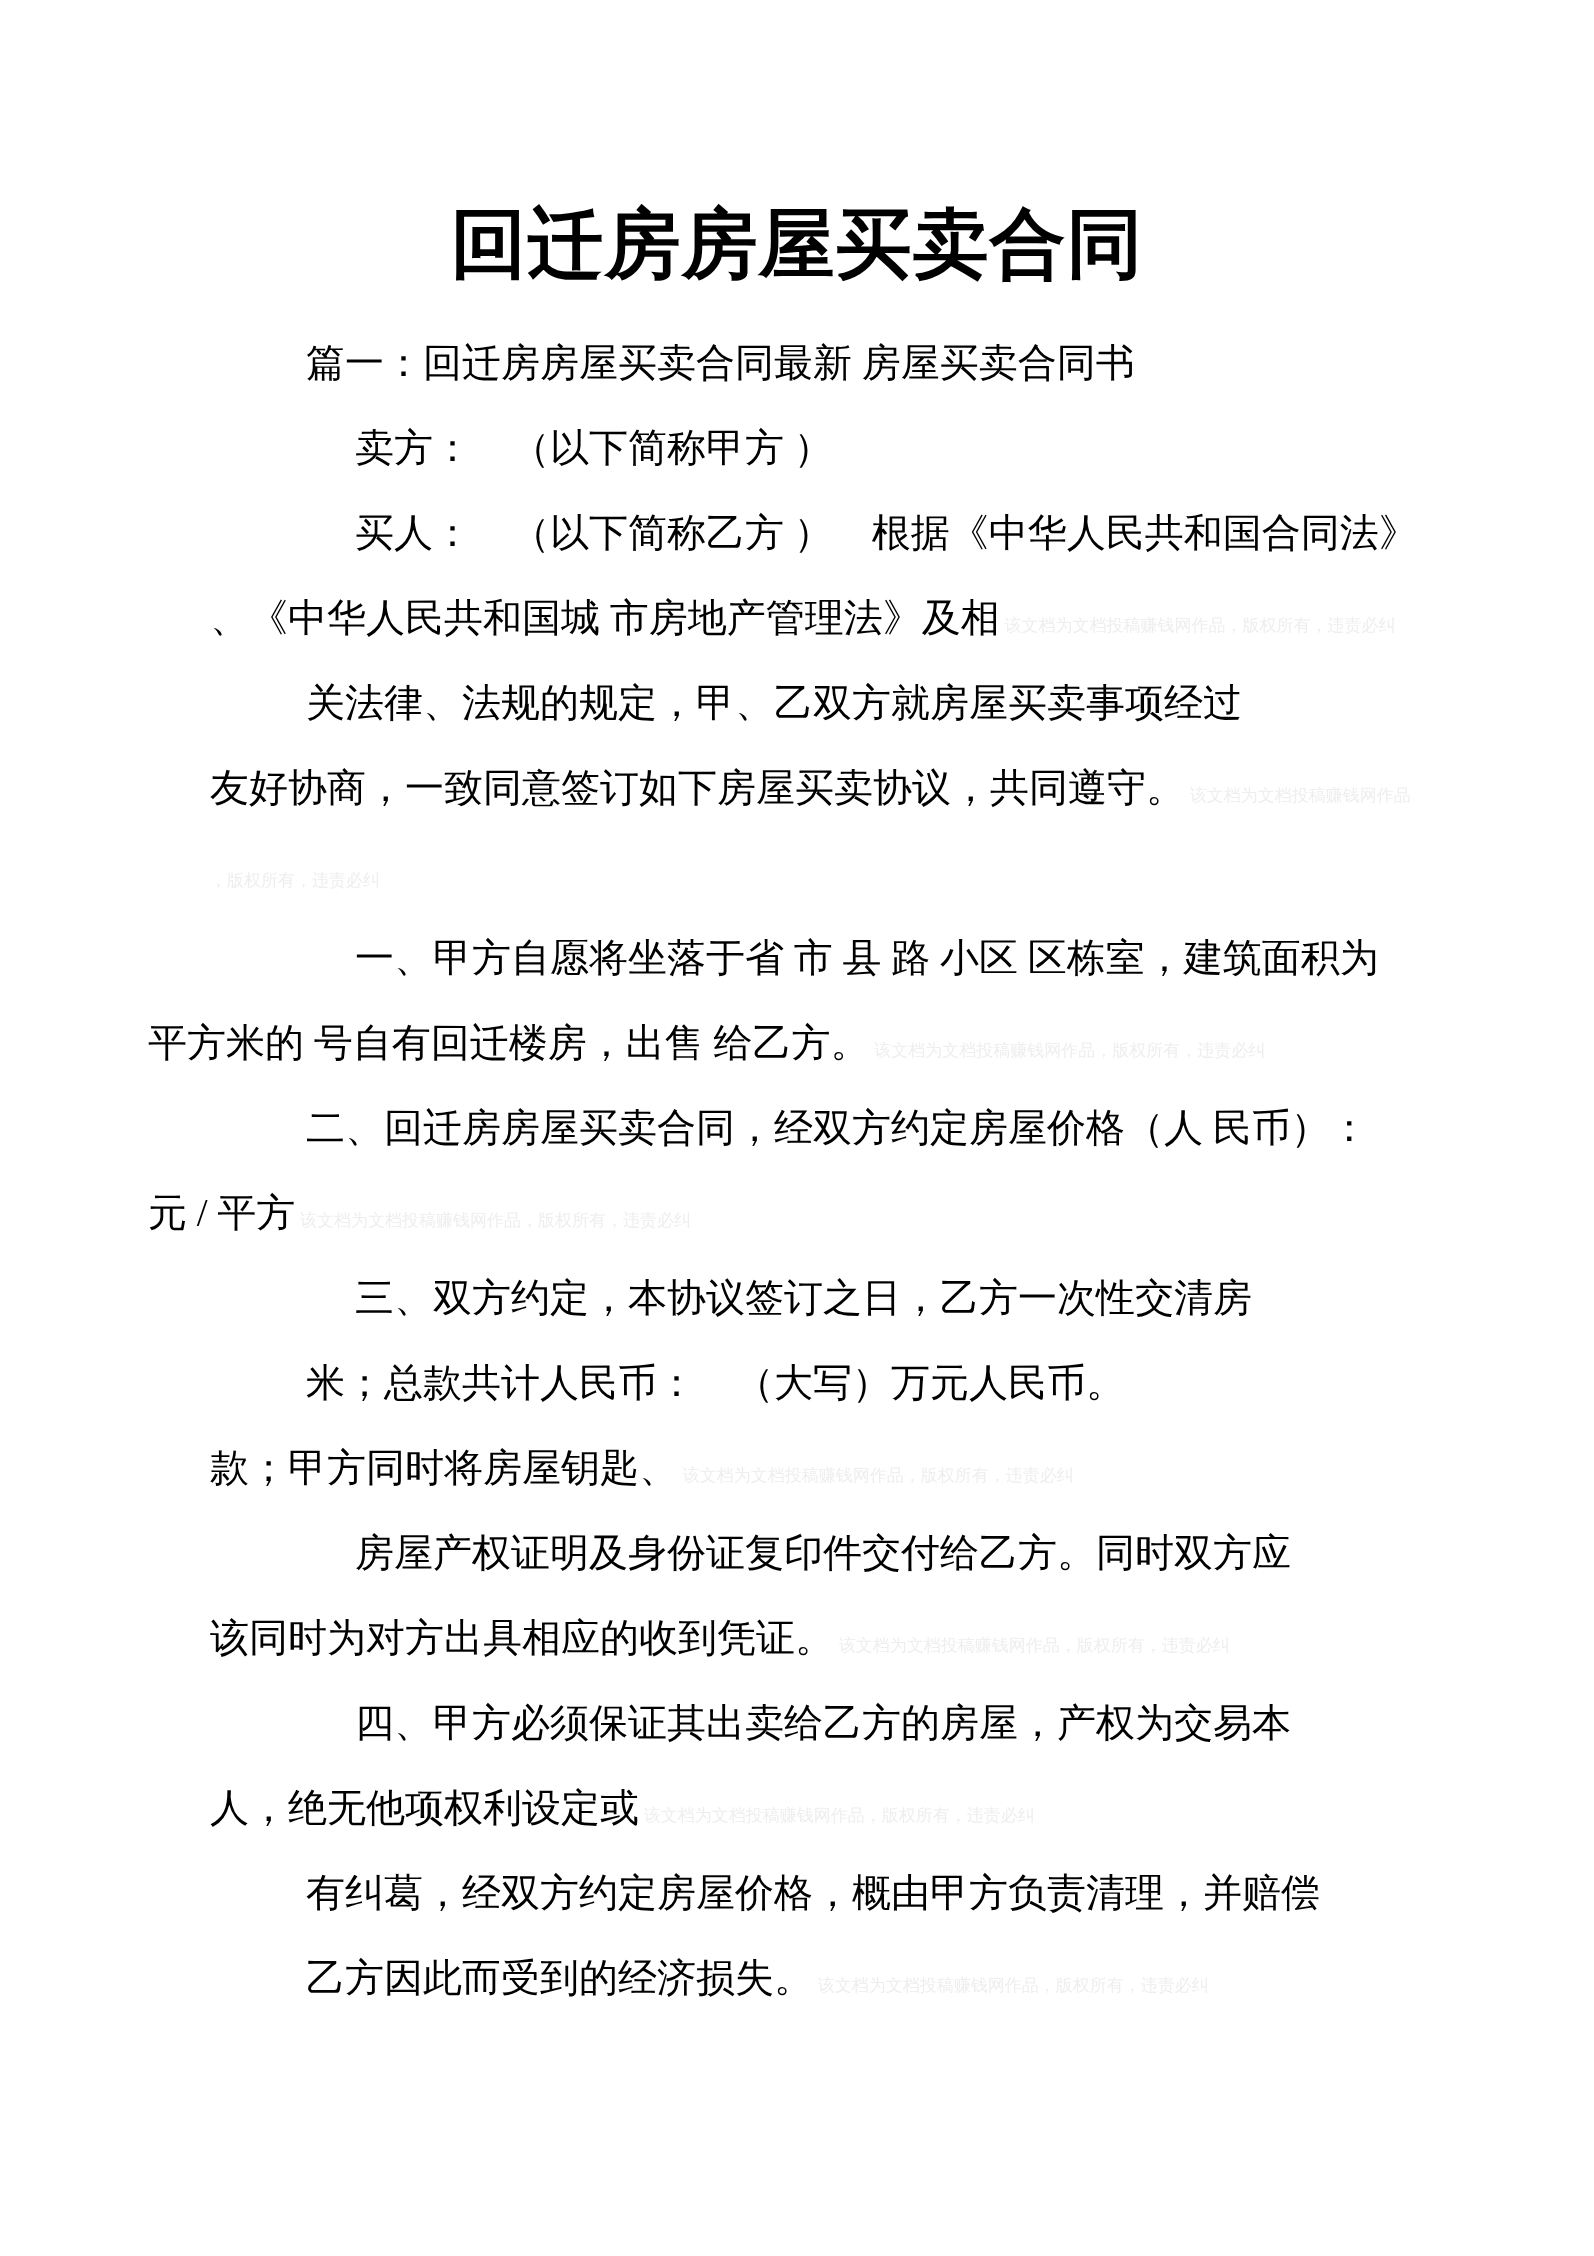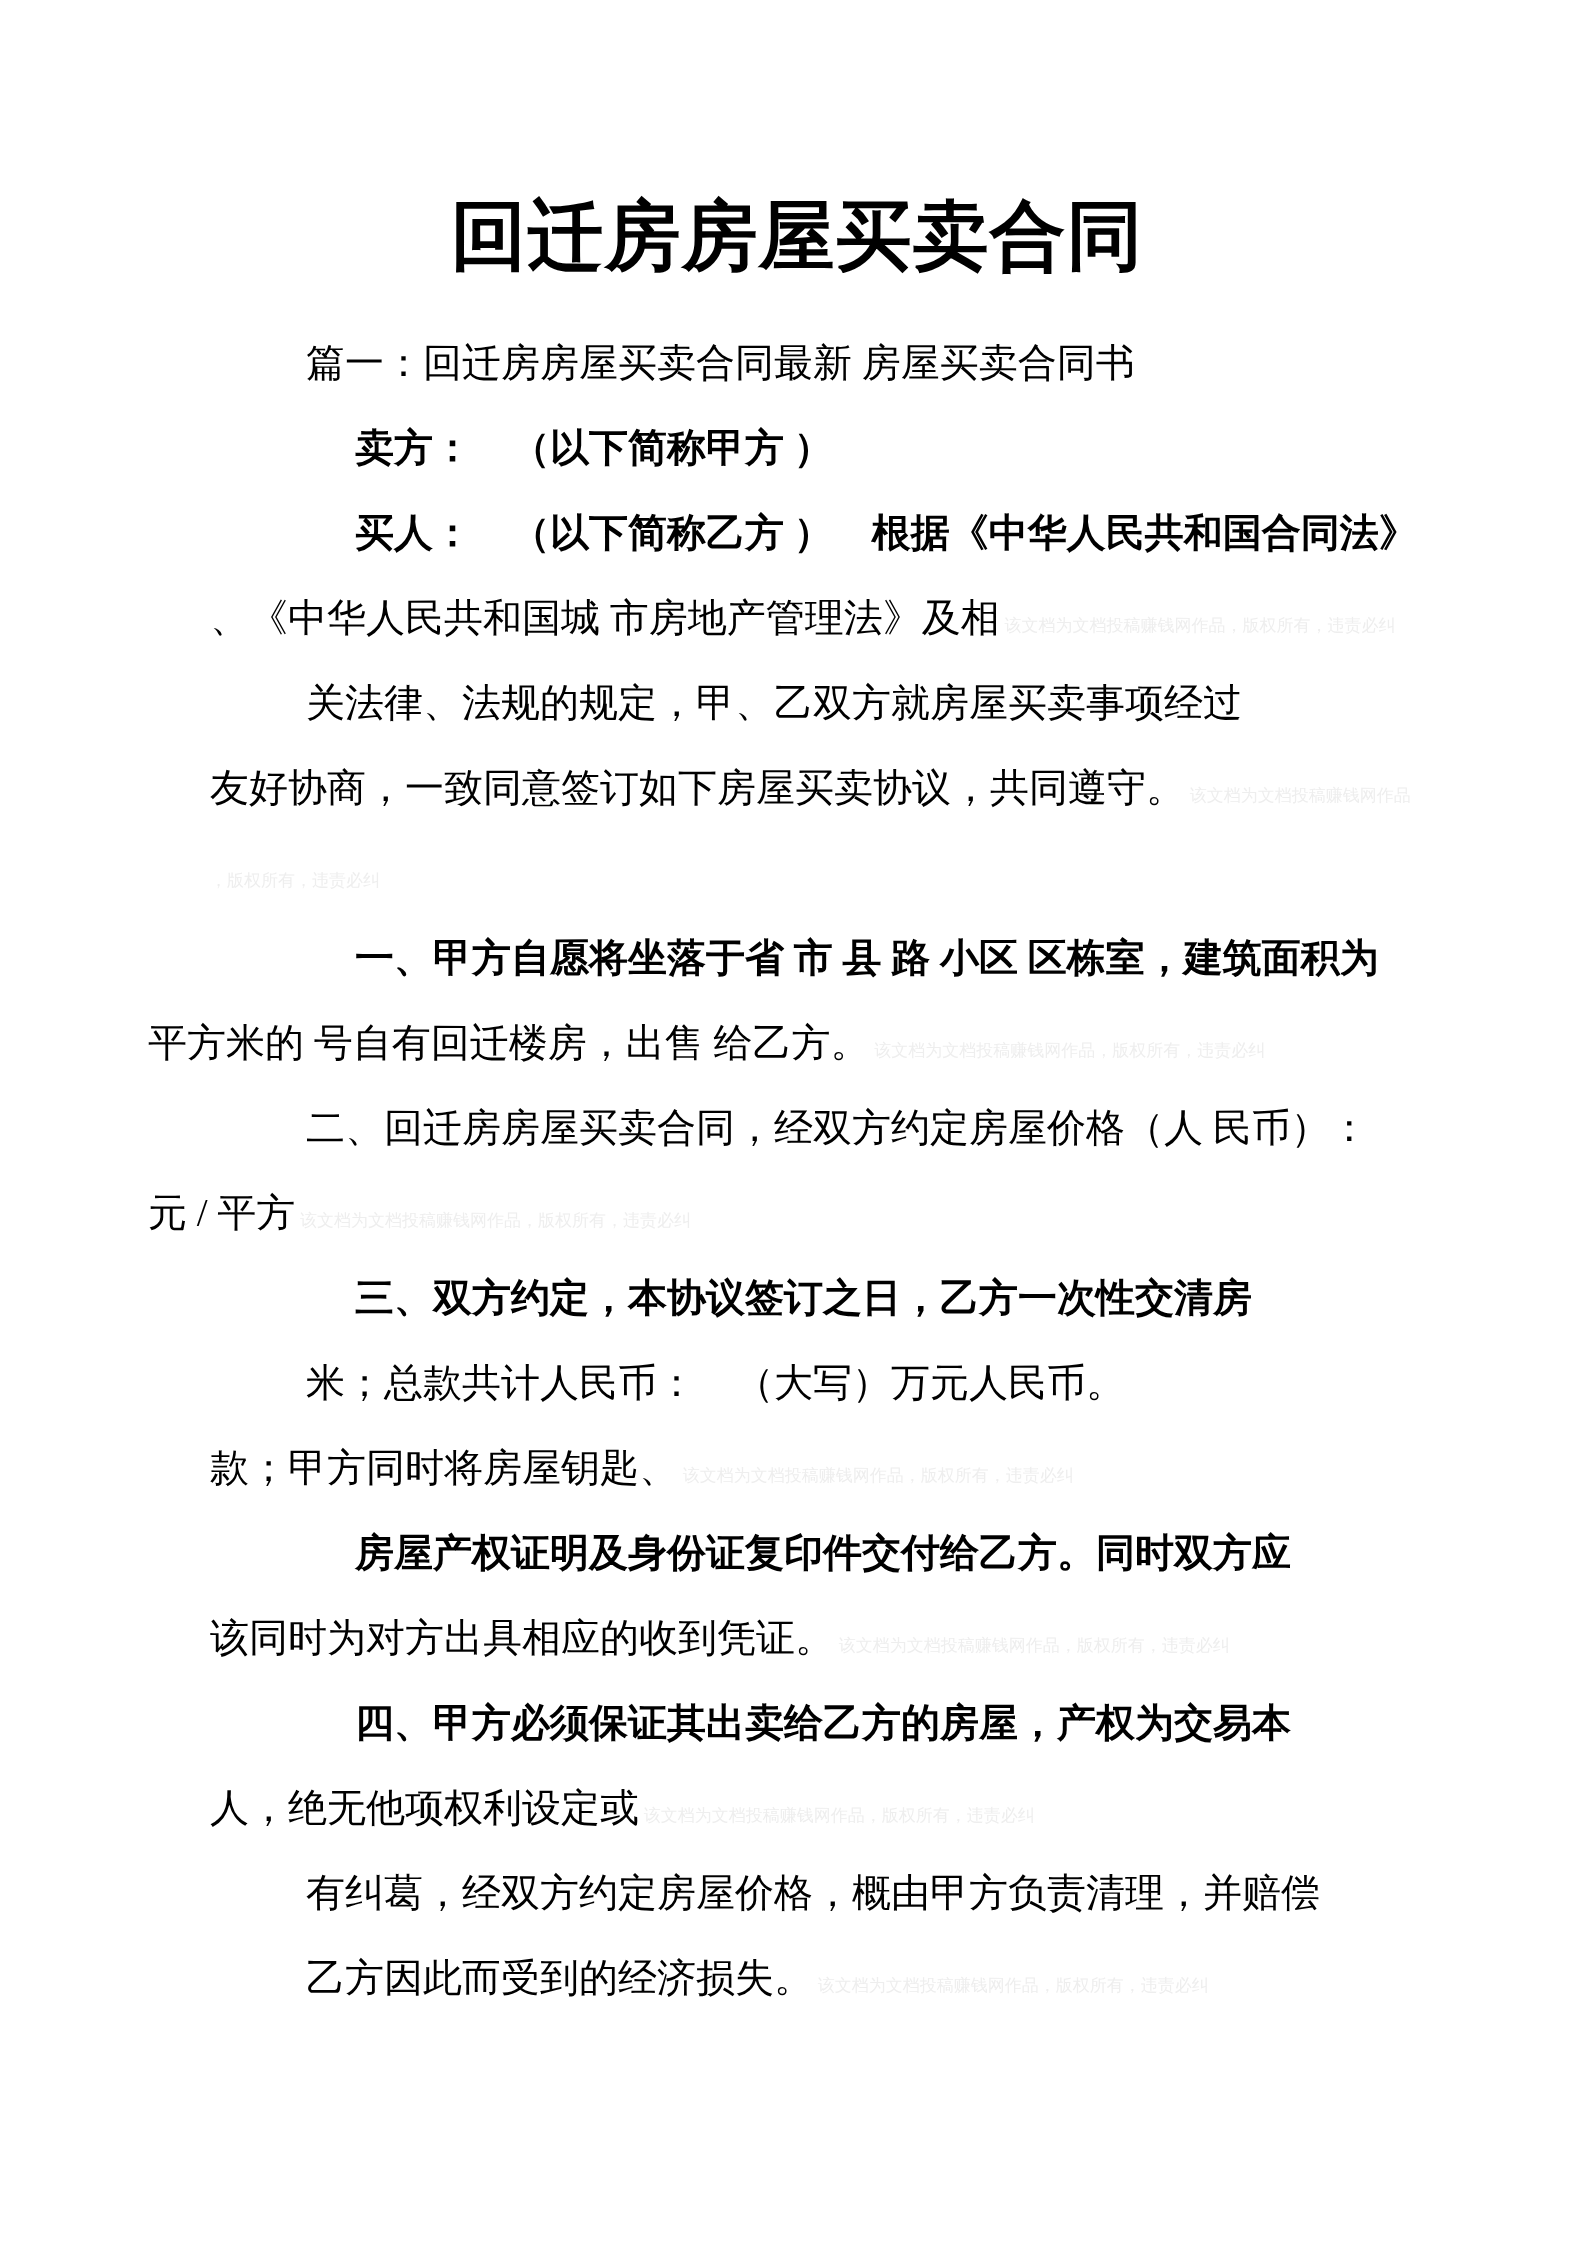--- a/index.html
+++ b/index.html
@@ -8,21 +8,21 @@
     width: 1594px;
     height: 2256px;
     background: #ffffff;
     overflow: hidden;
   }
   .doc-title {
     position: absolute;
     top: 192px;
     left: 0;
     right: 0;
-    margin: 0;
+    margin: 8px;
     text-align: center;
     font-family: "Liberation Sans", "DejaVu Sans", sans-serif;
     font-weight: bold;
     font-size: 76px;
     line-height: 1.15;
     color: #000000;
     letter-spacing: 1px;
   }
   .doc-body {
     position: absolute;
@@ -34,21 +34,21 @@
     height: 85px;
     line-height: 85px;
     font-size: 39px;
     color: #000000;
     font-family: "Liberation Serif", "DejaVu Serif", serif;
     white-space: pre;
   }
   .i0 { padding-left: 0; }
   .i1 { padding-left: 62px; }
   .i2 { padding-left: 158px; }
-  .i3 { padding-left: 207px; font-weight: bold; }
+  .i3 { padding-left: 207px; }
   .wm {
     font-size: 17px;
     font-family: "Liberation Sans", "DejaVu Sans", sans-serif;
     white-space: pre;
   }
 </style>
 </head>
 <body>
 
 <div class="page">

